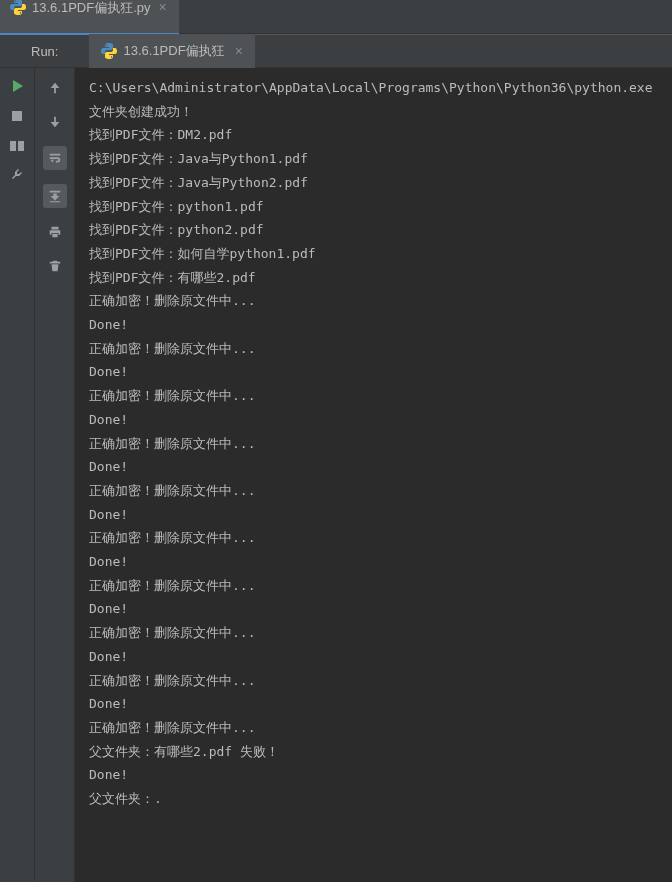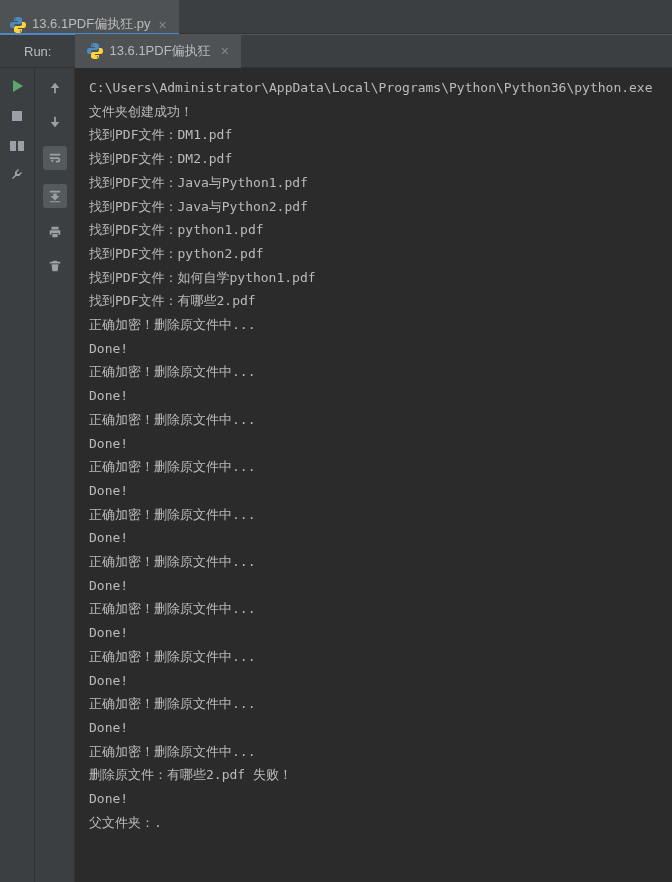--- a/index.html
+++ b/index.html
@@ -14,21 +14,21 @@
     .top-tabs {
       height: 34px;
       background: #3c3f41;
       display: flex;
       align-items: center;
       border-bottom: 1px solid #323232;
     }
     .file-tab {
       height: 36px;
       display: flex;
-      align-items: flex-end;
+      align-items: flex-start;
       padding: 0 10px;
       background: #4e5254;
       gap: 6px;
       border-bottom: 2px solid #4a88c7;
     }
     .py-icon {
       width: 16px;
       height: 16px;
     }
     .tab-label {
@@ -43,21 +43,21 @@
     }
     .run-panel-header {
       height: 34px;
       background: #3c3f41;
       display: flex;
       align-items: center;
       border-top: 1px solid #555;
       border-bottom: 1px solid #323232;
     }
     .run-label {
-      padding: 0 24px;
+      padding: 0 31px;
       color: #bbbbbb;
       font-size: 13px;
       text-align: right;
     }
     .run-tab {
       height: 34px;
       display: flex;
       align-items: center;
       padding: 0 12px;
       gap: 6px;
@@ -205,21 +205,20 @@
     <span class="tb">
       <svg viewBox="0 0 16 16" width="14" height="14">
           <path d="M6 2h4l1 1h3v2H2V3h3zm-2 4h8l-1 8H5z"></path>
         </svg>
     </span>
   </div>
 
   <div class="console" id="console">
       <div class="console-line">C:\Users\Administrator\AppData\Local\Programs\Python\Python36\python.exe</div>
       <div class="console-line">文件夹创建成功！</div>
-      <div class="console-line">找到PDF文件：DM1.pdf</div>
       <div class="console-line">找到PDF文件：DM2.pdf</div>
       <div class="console-line">找到PDF文件：Java与Python1.pdf</div>
       <div class="console-line">找到PDF文件：Java与Python2.pdf</div>
       <div class="console-line">找到PDF文件：python1.pdf</div>
       <div class="console-line">找到PDF文件：python2.pdf</div>
       <div class="console-line">找到PDF文件：如何自学python1.pdf</div>
       <div class="console-line">找到PDF文件：有哪些2.pdf</div>
       <div class="console-line">正确加密！删除原文件中...</div>
       <div class="console-line">Done!</div>
       <div class="console-line">正确加密！删除原文件中...</div>
@@ -232,17 +231,17 @@
       <div class="console-line">Done!</div>
       <div class="console-line">正确加密！删除原文件中...</div>
       <div class="console-line">Done!</div>
       <div class="console-line">正确加密！删除原文件中...</div>
       <div class="console-line">Done!</div>
       <div class="console-line">正确加密！删除原文件中...</div>
       <div class="console-line">Done!</div>
       <div class="console-line">正确加密！删除原文件中...</div>
       <div class="console-line">Done!</div>
       <div class="console-line">正确加密！删除原文件中...</div>
-      <div class="console-line">删除原文件：有哪些2.pdf 失败！</div>
+      <div class="console-line">父文件夹：有哪些2.pdf 失败！</div>
       <div class="console-line">Done!</div>
       <div class="console-line">父文件夹：.</div>
     </div>
 </div>
 
 </body></html>

